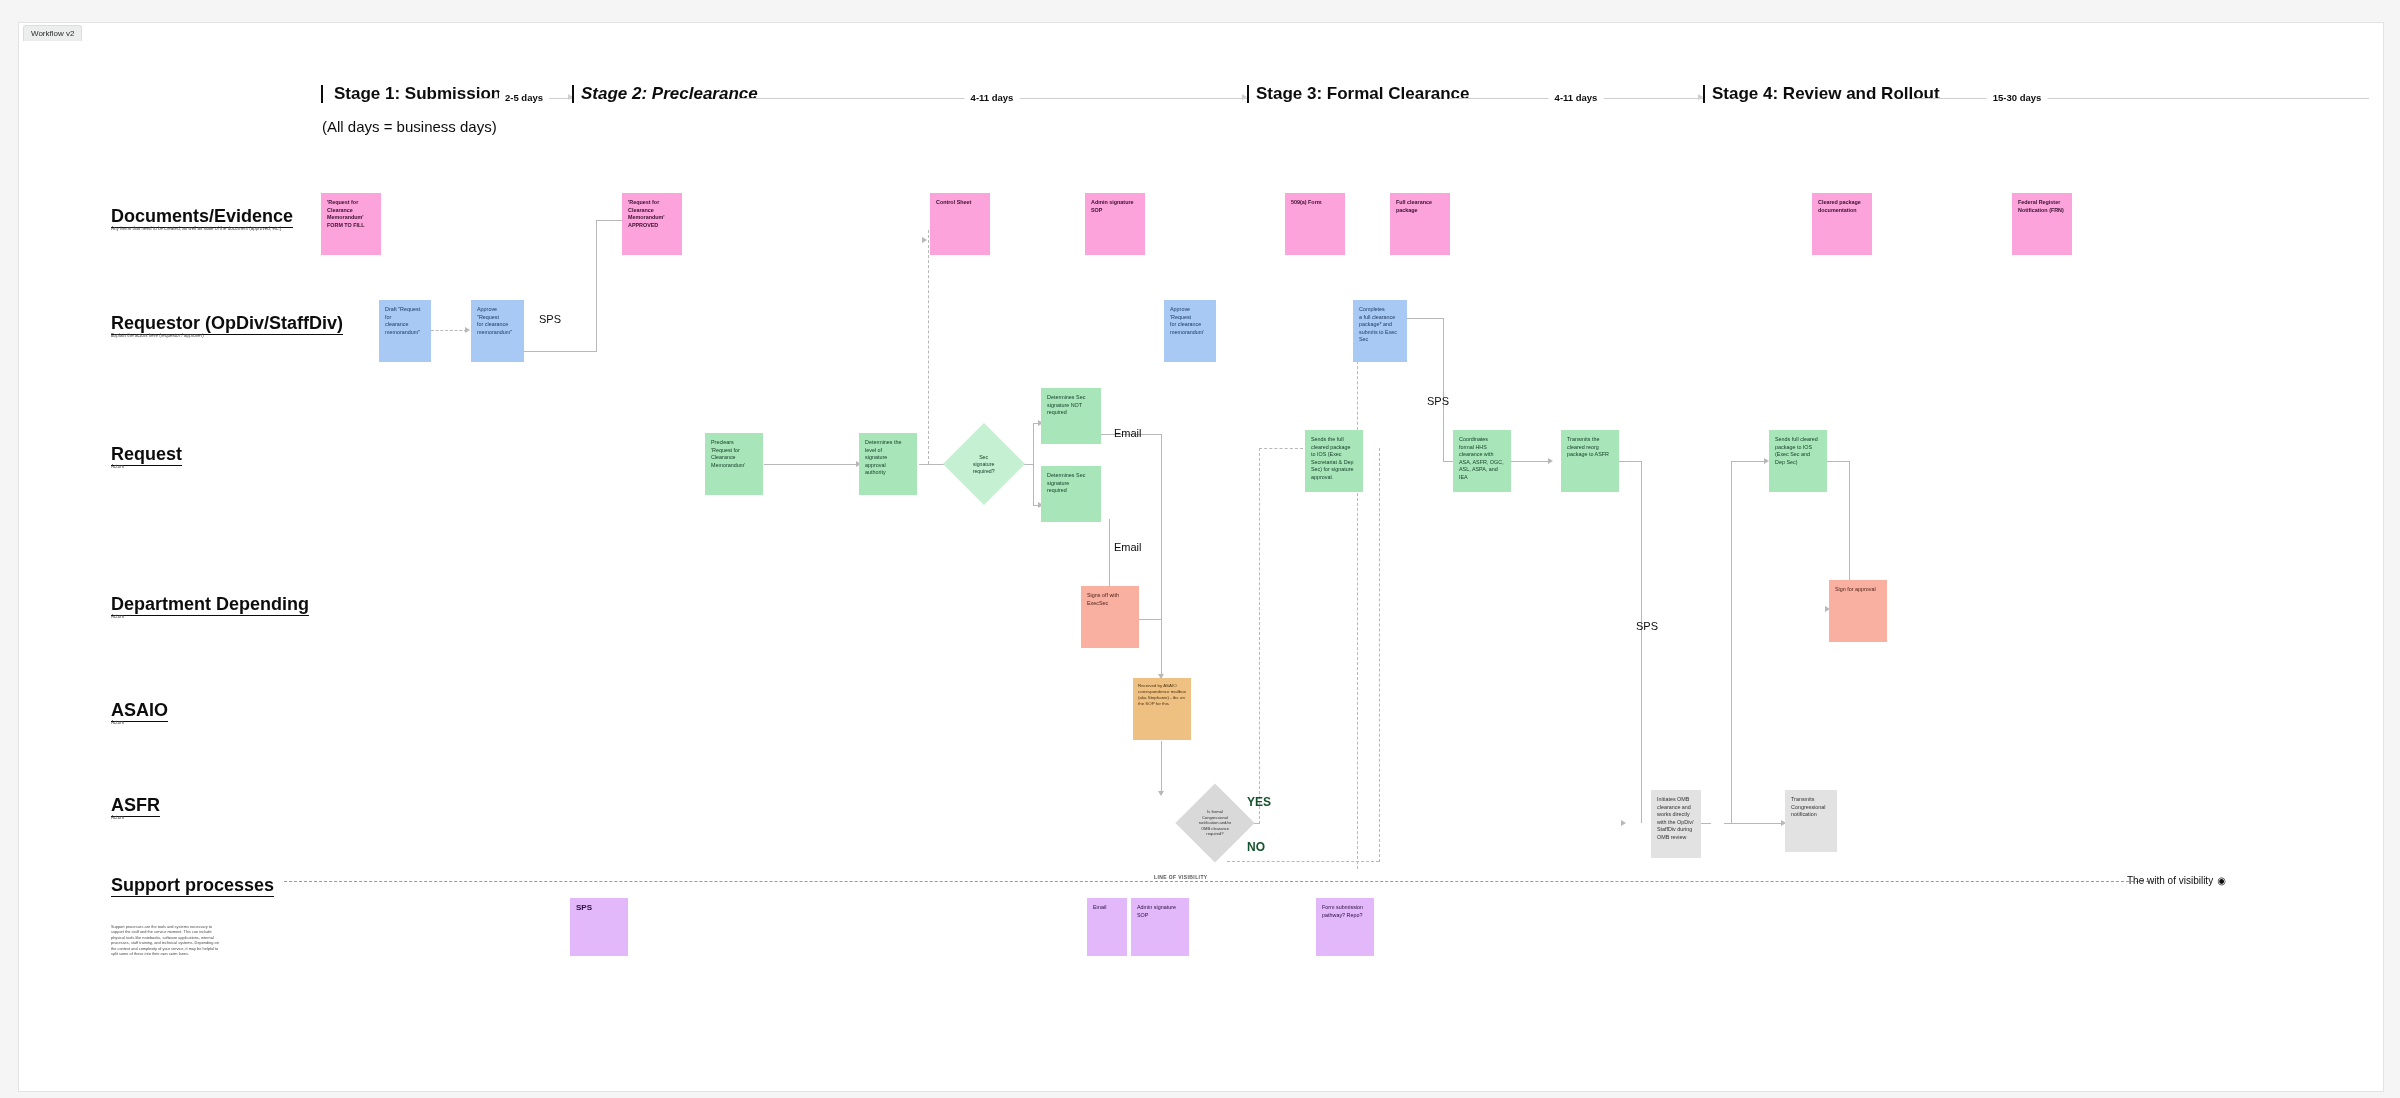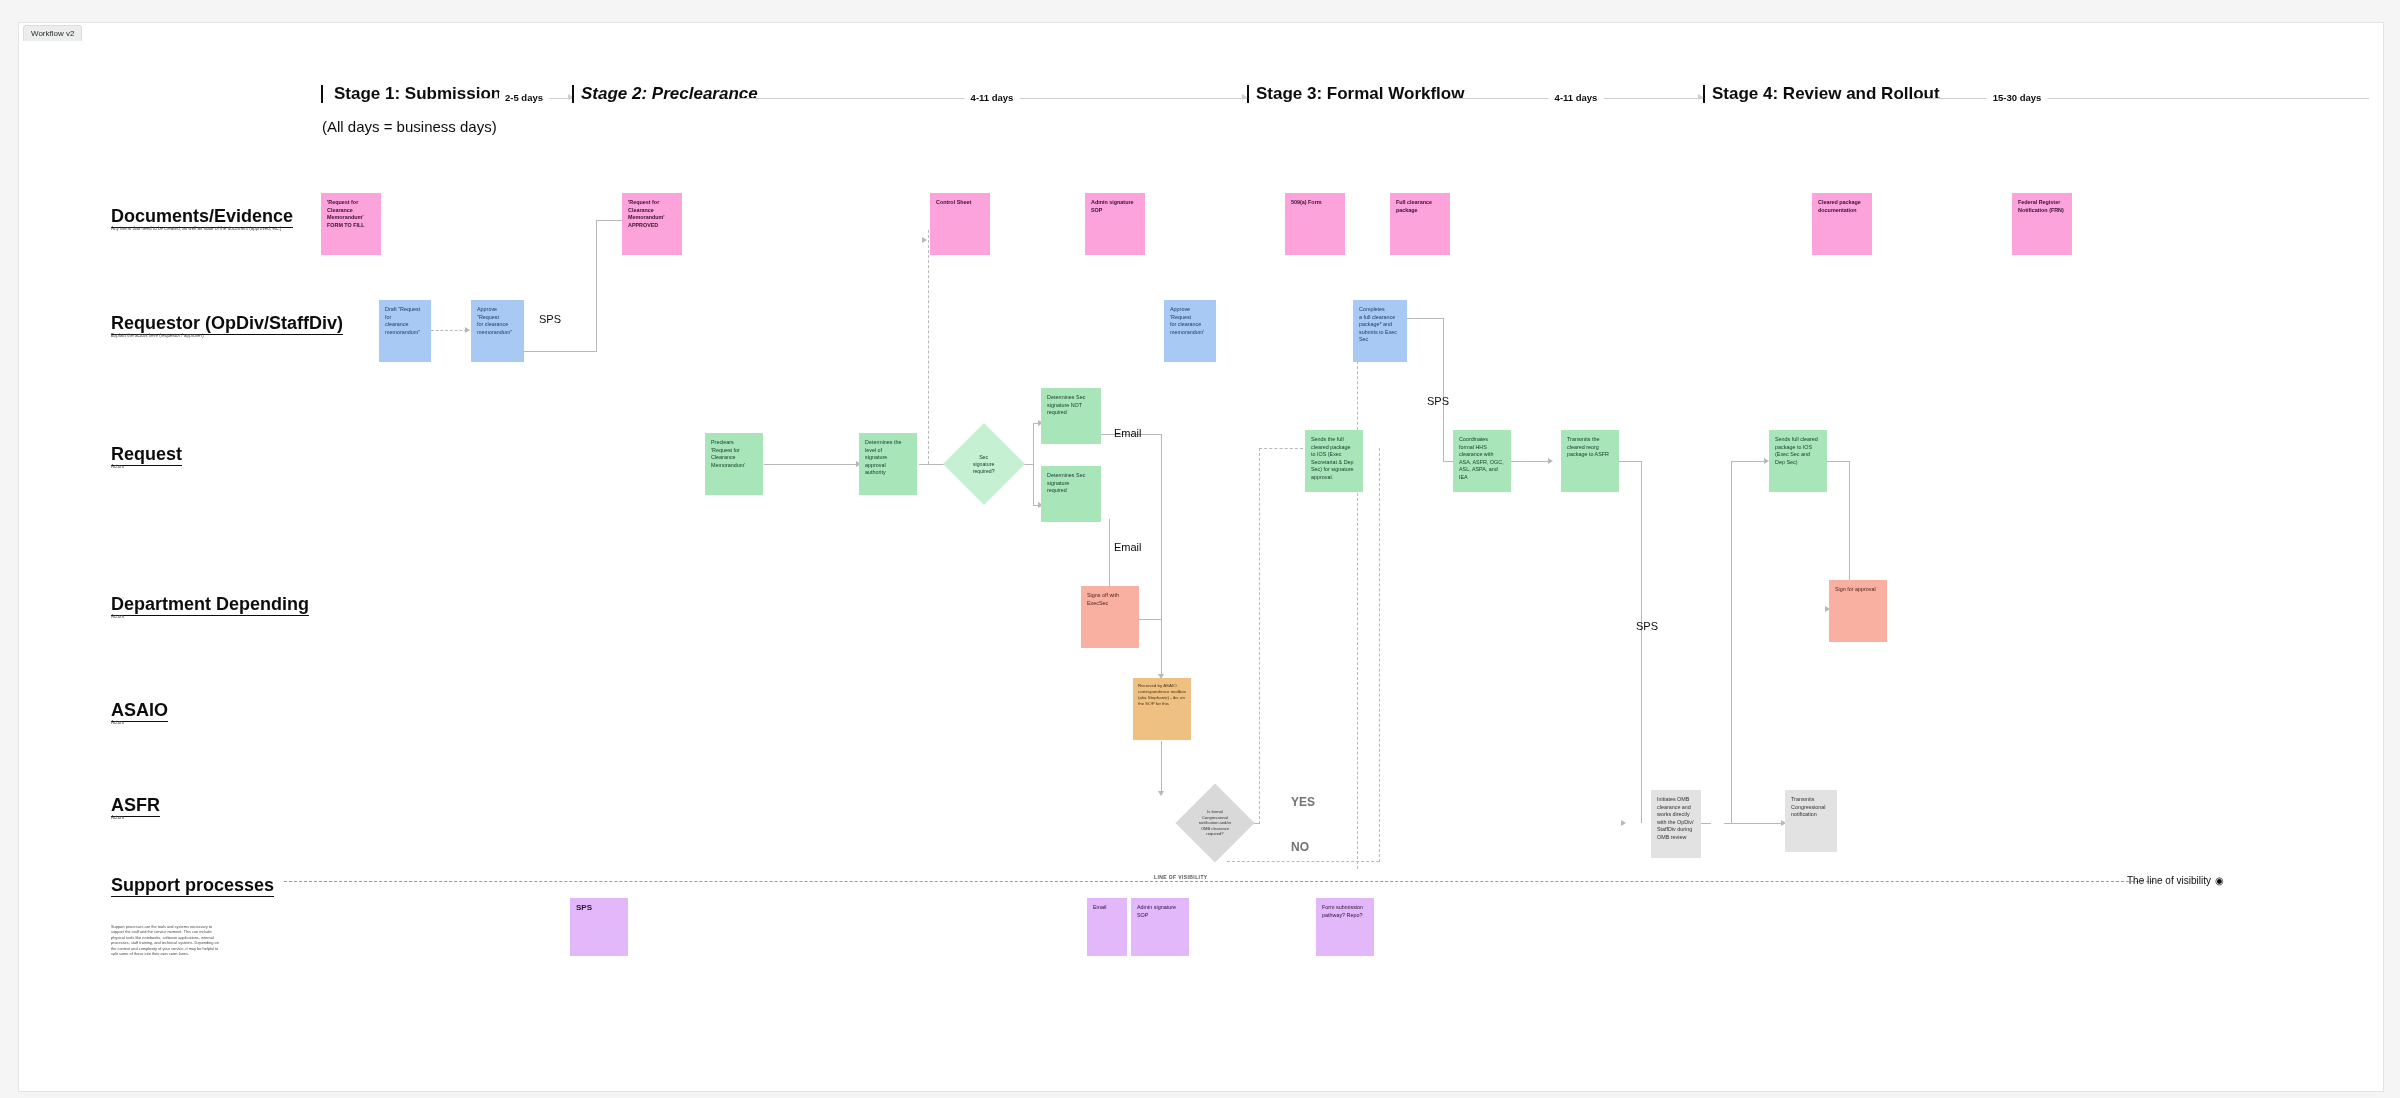--- a/index.html
+++ b/index.html
@@ -117,21 +117,21 @@
     border-top:5px solid #b8b8b8;border-bottom:none;
   }
   .ahead.up{
     border-left:3px solid transparent;border-right:3px solid transparent;
     border-bottom:5px solid #b8b8b8;border-top:none;
   }
   .edge-lbl{
     position:absolute;font-size:11px;color:#0d0d0d;
     font-family:"Liberation Sans", sans-serif;white-space:nowrap;
   }
-  .yn-lbl{position:absolute;font-size:12px;font-weight:600;color:#737373;margin-left:44px;}
+  .yn-lbl{position:absolute;font-size:12px;font-weight:600;color:#14532d;}
   
   #lov{
     position:absolute;left:265px;top:858px;width:1870px;height:0;
     border-top:1px dashed #9a9a9a;
   }
   #lov-lbl{
     position:absolute;left:1130px;top:851px;
     font-size:5px;font-weight:700;letter-spacing:.4px;color:#555;
     background:#fff;padding:0 5px;
   }
@@ -151,21 +151,21 @@
   <div class="stage-head" style="left:302px;padding-left:11px;">Stage 1: Submission</div>
   <div class="stage-gap" style="left:457px;width:97px;"></div>
   <div class="stage-days" style="left:505px;">2-5 days</div>
   <div class="arrow-tip" style="left:549px;"></div>
 
   <div class="stage-head" style="left:553px;font-style:italic;">Stage 2: Preclearance</div>
   <div class="stage-gap" style="left:718px;width:510px;"></div>
   <div class="stage-days" style="left:973px;">4-11 days</div>
   <div class="arrow-tip" style="left:1223px;"></div>
 
-  <div class="stage-head" style="left:1228px;">Stage 3: Formal Workflow</div>
+  <div class="stage-head" style="left:1228px;">Stage 3: Formal Clearance</div>
   <div class="stage-gap" style="left:1430px;width:254px;"></div>
   <div class="stage-days" style="left:1557px;">4-11 days</div>
   <div class="arrow-tip" style="left:1679px;"></div>
 
   <div class="stage-head" style="left:1684px;">Stage 4: Review and Rollout</div>
   <div class="stage-gap" style="left:1893px;width:457px;"></div>
   <div class="stage-days" style="left:1998px;">15-30 days</div>
 
   <div id="biz-days">(All days = business days)</div>
 
@@ -370,21 +370,21 @@
     <span style="font-size:4.1px;line-height:5.6px;width:64px;">Is formal
 Congressional
 notification and/or
 OMB clearance
 required?</span>
   </div>
 
   <div id="lov"></div>
   <div id="lov-lbl">LINE OF VISIBILITY</div>
   <div id="lov-right">
-    <span>The line of visibility</span><span id="eye">◉</span>
+    <span>The with of visibility</span><span id="eye">◉</span>
   </div>
 
   <div class="card c-purple bold" style="left:551px;top:875px;width:58px;height:58px;">SPS</div>
   <div class="card c-purple" style="left:1068px;top:875px;width:40px;height:58px;">Email</div>
   <div class="card c-purple" style="left:1112px;top:875px;width:58px;height:58px;">Admin signature
 SOP</div>
   <div class="card c-purple" style="left:1297px;top:875px;width:58px;height:58px;">Form submission
 pathway? Repo?</div>
 
 </div>

